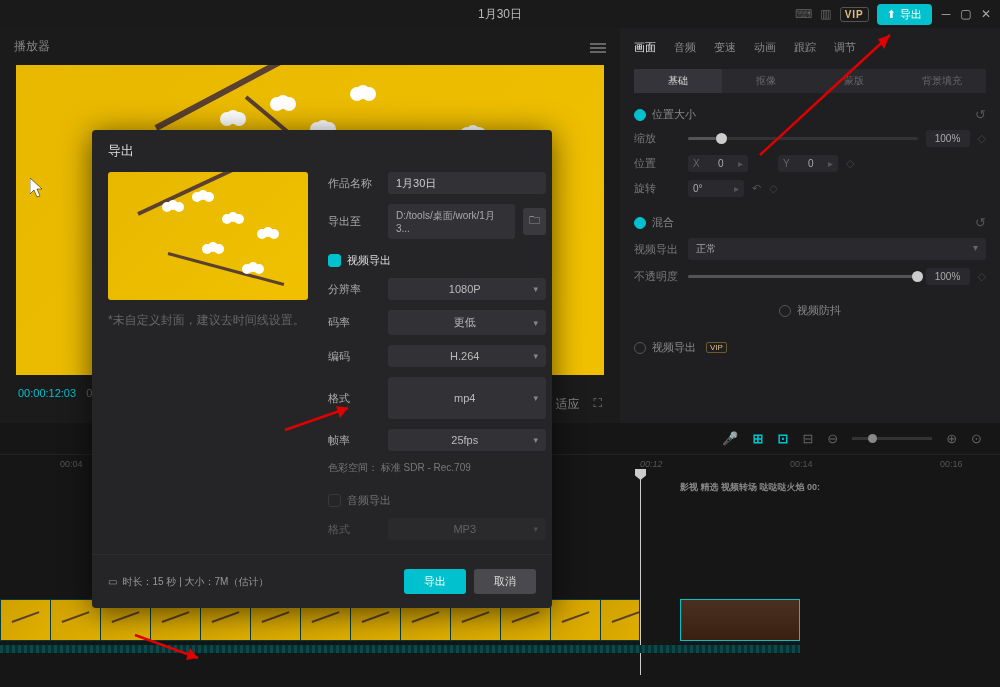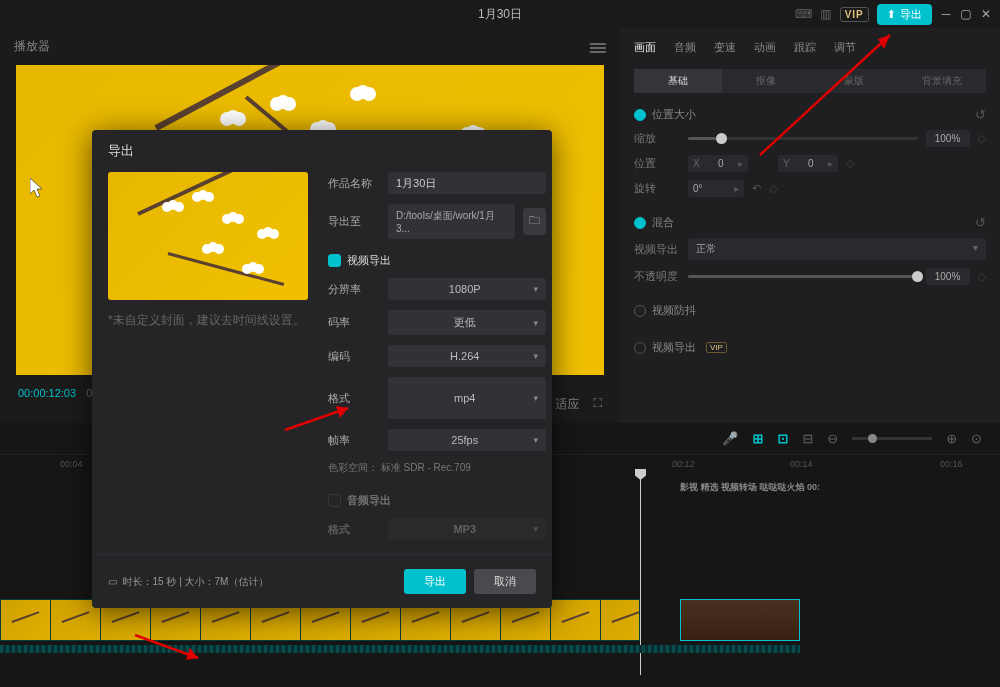--- a/index.html
+++ b/index.html
@@ -85,21 +85,21 @@
   .form-row { display: flex; align-items: center; margin-bottom: 10px; gap: 8px; }
   .form-label { width: 52px; color: #aaa; }
   .form-input { flex: 1; background: #323236; border: none; color: #ccc; padding: 5px 8px; border-radius: 3px; font-size: 11px; }
   .path-box { flex: 1; background: #323236; padding: 5px 8px; border-radius: 3px; color: #aaa; font-size: 10px; display: flex; justify-content: space-between; align-items: center; }
   .folder-btn { background: #3a3a3e; padding: 4px 6px; border-radius: 3px; cursor: pointer; color: #ccc; }
   .sec-check { display: flex; align-items: center; gap: 6px; margin: 14px 0 10px; color: #ddd; }
   .sec-check .chk { width: 13px; height: 13px; border-radius: 3px; }
   .sel { flex: 1; background: #323236; padding: 5px 8px; border-radius: 3px; color: #bbb; font-size: 11px; display: flex; justify-content: space-between; align-items: center; cursor: pointer; }
   .sel-caret { color: #888; font-size: 9px; }
   .info-line { color: #777; font-size: 10px; margin-top: 4px; }
-  .disabled { opacity: 0.4; font-weight: bold; }
+  .disabled { opacity: 0.4; }
   .dlg-footer { padding: 14px 16px; display: flex; align-items: center; justify-content: space-between; border-top: 1px solid #2e2e32; }
   .footer-info { color: #999; font-size: 10px; display: flex; align-items: center; gap: 5px; }
   .footer-btns { display: flex; gap: 8px; }
   .btn { padding: 5px 20px; border-radius: 3px; font-size: 11px; cursor: pointer; border: none; }
   .btn-primary { background: #00c1cd; color: #fff; }
   .btn-cancel { background: #4a4a4e; color: #ddd; }
 
   
   .arrow { position: absolute; z-index: 100; pointer-events: none; }
   .arrow-line { stroke: #e00000; stroke-width: 2.5; fill: none; }
@@ -242,21 +242,21 @@
     <div class="prop-row">
       <div class="prop-label">不透明度</div>
       <div class="slider">
           <div class="slider-fill" style="width:100%;"></div>
           <div class="slider-thumb" style="left:calc(100% - 6px);"></div>
         </div>
       <div class="val-box">100%</div>
       <span class="kf-dot">◇</span>
     </div>
 
-    <div class="section-hdr" style="margin-top:18px;">
+    <div class="section-hdr" style="margin-top:18px;justify-content:center;">
       <div class="sec-left">
           <div class="chk"></div>
           <span>视频防抖</span>
         </div>
     </div>
     <div class="section-hdr" style="margin-top:22px;">
       <div class="sec-left">
           <div class="chk"></div>
           <span>视频导出</span>
           <span class="vip-tag">VIP</span>
@@ -274,21 +274,21 @@
     <span class="tl-tool">⊖</span>
     <div class="zoom-slider">
         <div class="zoom-thumb"></div>
       </div>
     <span class="tl-tool">⊕</span>
     <span class="tl-tool">⊙</span>
   </div>
   <div class="ruler">
     <div class="ruler-mark" style="left:60px;">00:04</div>
     <div class="ruler-mark" style="left:490px;">00:08</div>
-    <div class="ruler-mark" style="left:672px;font-style:italic;">00:12</div>
+    <div class="ruler-mark" style="left:640px;font-style:italic;">00:12</div>
     <div class="ruler-mark" style="left:790px;">00:14</div>
     <div class="ruler-mark" style="left:940px;">00:16</div>
   </div>
   <div class="playhead"></div>
   <div class="track-area">
     <div class="video-clip">
       <div class="clip-thumb"></div>
         <div class="clip-thumb"></div>
         <div class="clip-thumb"></div>
         <div class="clip-thumb"></div>

